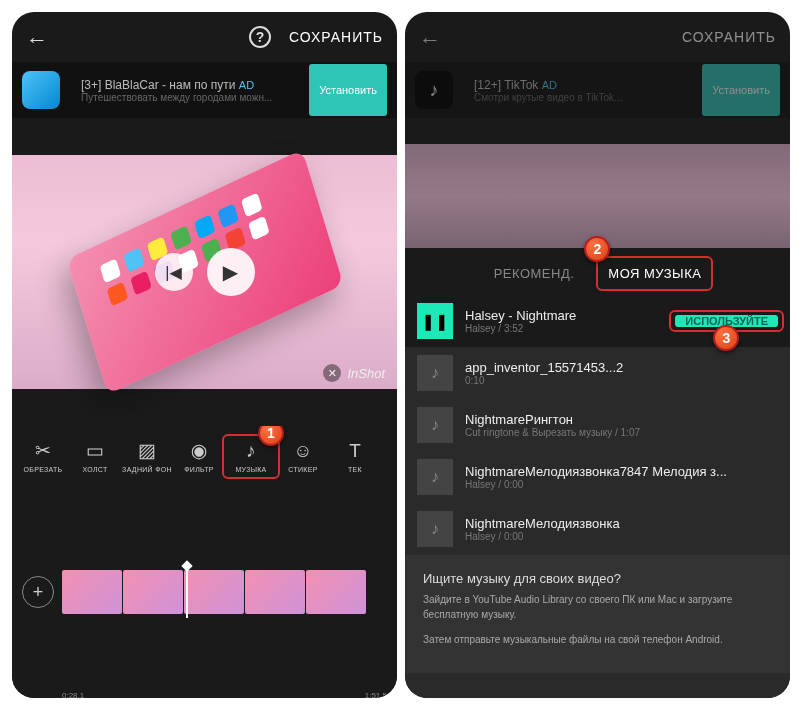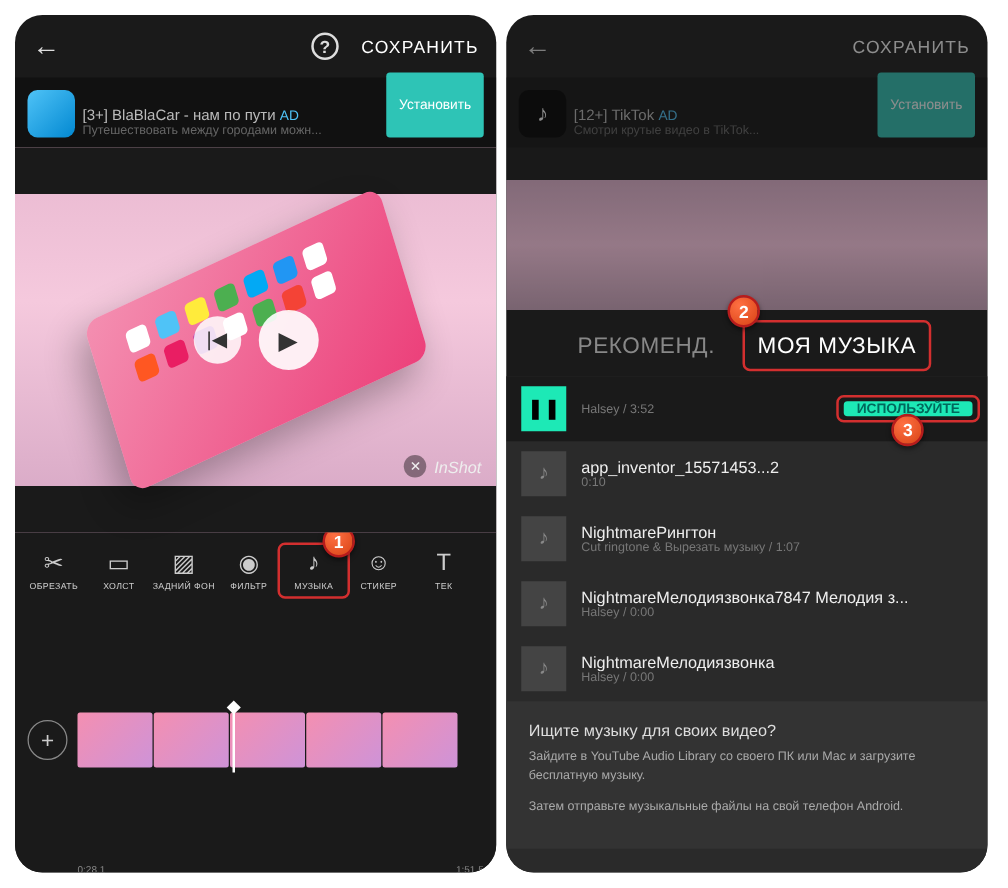--- a/index.html
+++ b/index.html
@@ -3,21 +3,21 @@
 <meta charset="utf-8">
 <style>
 *{margin:0;padding:0;box-sizing:border-box;font-family:Arial,sans-serif;}
 body{background:#fff;display:flex;gap:8px;padding:12px;}
 .phone{width:385px;height:686px;background:#1a1a1a;border-radius:22px;overflow:hidden;position:relative;display:flex;flex-direction:column;}
 .header{height:50px;display:flex;align-items:center;padding:0 14px;justify-content:space-between;}
 .header-left{display:flex;align-items:center;gap:20px;}
 .back-arrow{color:#ddd;font-size:22px;}
 .help-icon{width:22px;height:22px;border:2px solid #ddd;border-radius:50%;display:flex;align-items:center;justify-content:center;color:#ddd;font-size:14px;font-weight:bold;}
 .save-btn{color:#fff;font-size:14px;letter-spacing:1px;}
-.ad-banner{height:56px;background:#111;display:flex;align-items:flex-end;padding:8px 10px;gap:6px;}
+.ad-banner{height:56px;background:#111;display:flex;align-items:center;padding:8px 10px;gap:21px;}
 .ad-icon{width:38px;height:38px;border-radius:8px;flex-shrink:0;}
 .ad-icon.blue{background:linear-gradient(135deg,#4fc3f7,#0288d1);}
 .ad-icon.black{background:#000;display:flex;align-items:center;justify-content:center;color:#fff;font-size:18px;}
 .ad-text{flex:1;overflow:hidden;}
 .ad-title{color:#bbb;font-size:12px;white-space:nowrap;overflow:hidden;}
 .ad-title .ad-tag{color:#4fc3f7;font-size:11px;}
 .ad-sub{color:#666;font-size:10px;white-space:nowrap;overflow:hidden;}
 .install-btn{background:#2ec4b6;color:#fff;font-size:11px;padding:20px 10px;border-radius:3px;}
 .preview{height:308px;background:linear-gradient(180deg,#e8b8d0 0%,#f5c9dd 40%,#d4a5c3 100%);position:relative;display:flex;align-items:center;justify-content:center;}
 .preview::before{content:"";position:absolute;inset:0;background:linear-gradient(to bottom,#1a1a1a 0%,#1a1a1a 12%,transparent 12%,transparent 88%,#1a1a1a 88%);}
@@ -37,21 +37,21 @@
 .add-clip{width:32px;height:32px;border:1.5px solid #888;border-radius:50%;display:flex;align-items:center;justify-content:center;color:#ccc;font-size:18px;flex-shrink:0;}
 .clips{display:flex;gap:1px;height:44px;flex:1;position:relative;}
 .clip{width:60px;background:linear-gradient(135deg,#f48fb1,#ce93d8);border-radius:2px;}
 .clip:last-child{background:linear-gradient(135deg,#4fc3f7,#ab47bc);}
 .playhead{position:absolute;left:38%;top:-4px;bottom:-4px;width:2px;background:#fff;}
 .playhead::before{content:"";position:absolute;top:-4px;left:-3px;width:8px;height:8px;background:#fff;transform:rotate(45deg);}
 .time-labels{position:absolute;bottom:-2px;left:50px;right:10px;display:flex;justify-content:space-between;color:#888;font-size:8px;}
 .marker{position:absolute;width:26px;height:26px;border-radius:50%;background:radial-gradient(circle at 35% 30%,#ff7043,#d84315);border:2px solid #b71c1c;color:#fff;display:flex;align-items:center;justify-content:center;font-weight:bold;font-size:14px;box-shadow:0 2px 4px rgba(0,0,0,0.5);z-index:10;}
 .highlight-box{position:absolute;border:2.5px solid #d32f2f;border-radius:6px;z-index:5;}
 .music-tabs{display:flex;justify-content:center;gap:30px;padding:14px 0 10px;align-items:center;position:relative;}
-.tab{color:#888;font-size:18px;letter-spacing:0.5px;padding:4px 2px;}
+.tab{color:#888;font-size:13px;letter-spacing:0.5px;padding:4px 2px;}
 .tab.active{color:#fff;}
 .track-list{background:#2a2a2a;flex:1;overflow:hidden;}
 .track{display:flex;align-items:center;padding:8px 12px;gap:12px;position:relative;}
 .track.playing{background:#1a1a1a;}
 .track-icon{width:36px;height:36px;background:#444;display:flex;align-items:center;justify-content:center;color:#888;font-size:16px;flex-shrink:0;}
 .track-icon.playing{background:#1de9b6;color:#000;}
 .track-info{flex:1;overflow:hidden;}
 .track-title{color:#eee;font-size:13px;white-space:nowrap;overflow:hidden;}
 .track-sub{color:#777;font-size:10px;}
 .use-btn{background:#1de9b6;color:#00695c;font-size:11px;padding:0 10px;border-radius:3px;font-weight:bold;}
@@ -178,20 +178,21 @@
     <div style="position:relative;">
       <div class="highlight-box" style="inset:-6px -10px;"></div>
       <div class="marker" style="top:-26px;left:-22px;">2</div>
       <div class="tab active">МОЯ МУЗЫКА</div>
     </div>
   </div>
   <div class="track-list">
     <div class="track playing">
       <div class="track-icon playing">❚❚</div>
       <div class="track-info">
+        <div class="track-title">Halsey - Nightmare</div>
         <div class="track-sub">Halsey / 3:52</div>
       </div>
       <div style="position:relative;">
         <div class="highlight-box" style="inset:-5px -6px;"></div>
         <div class="marker" style="bottom:-24px;left:38px;">3</div>
         <div class="use-btn">ИСПОЛЬЗУЙТЕ</div>
       </div>
     </div>
     <div class="track">
       <div class="track-icon">♪</div>

